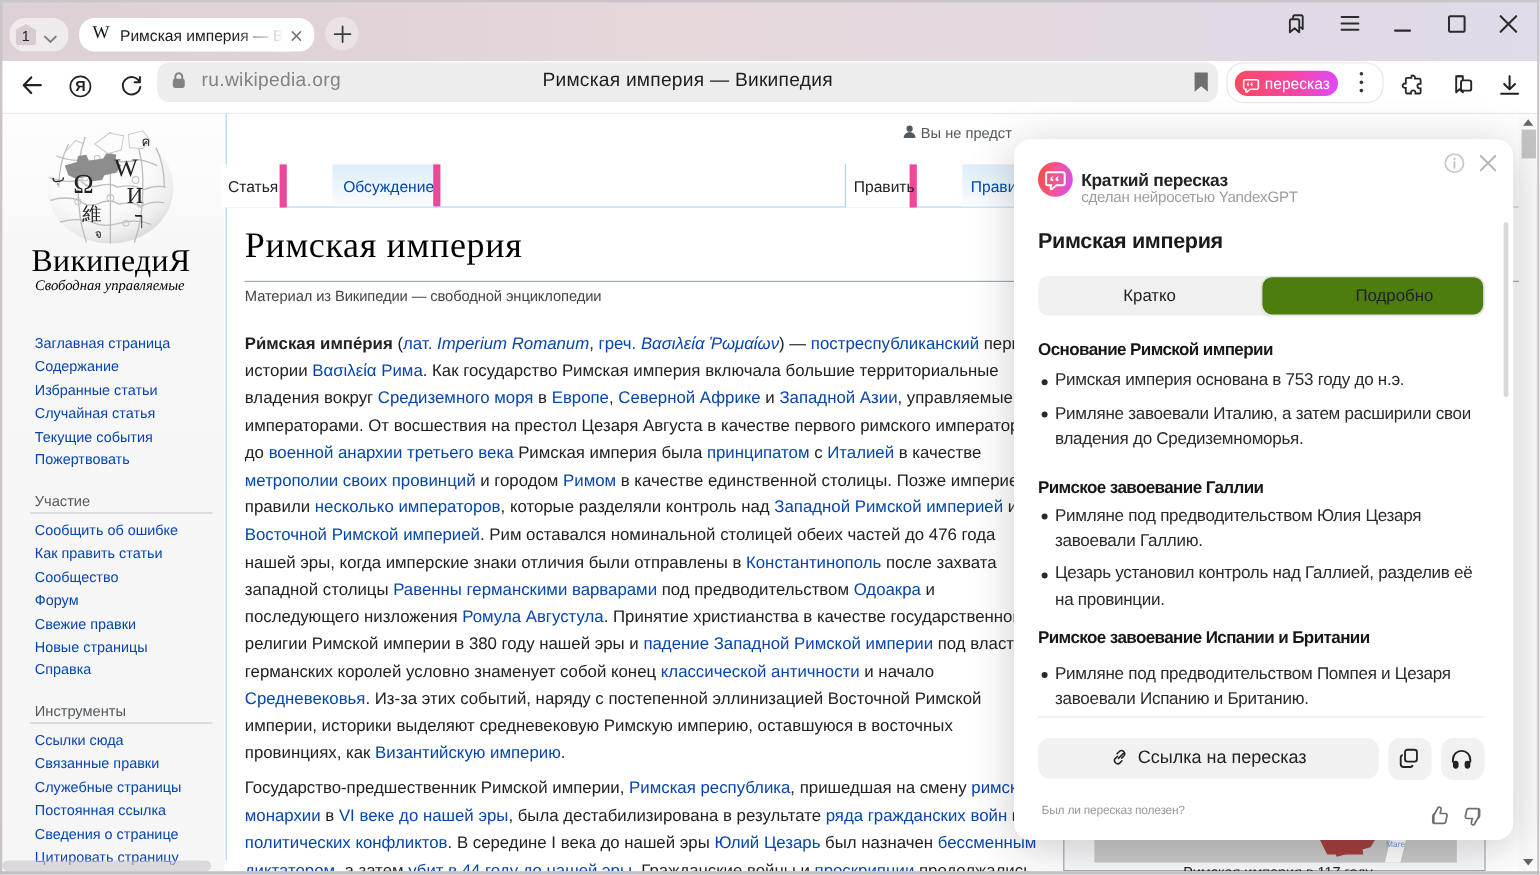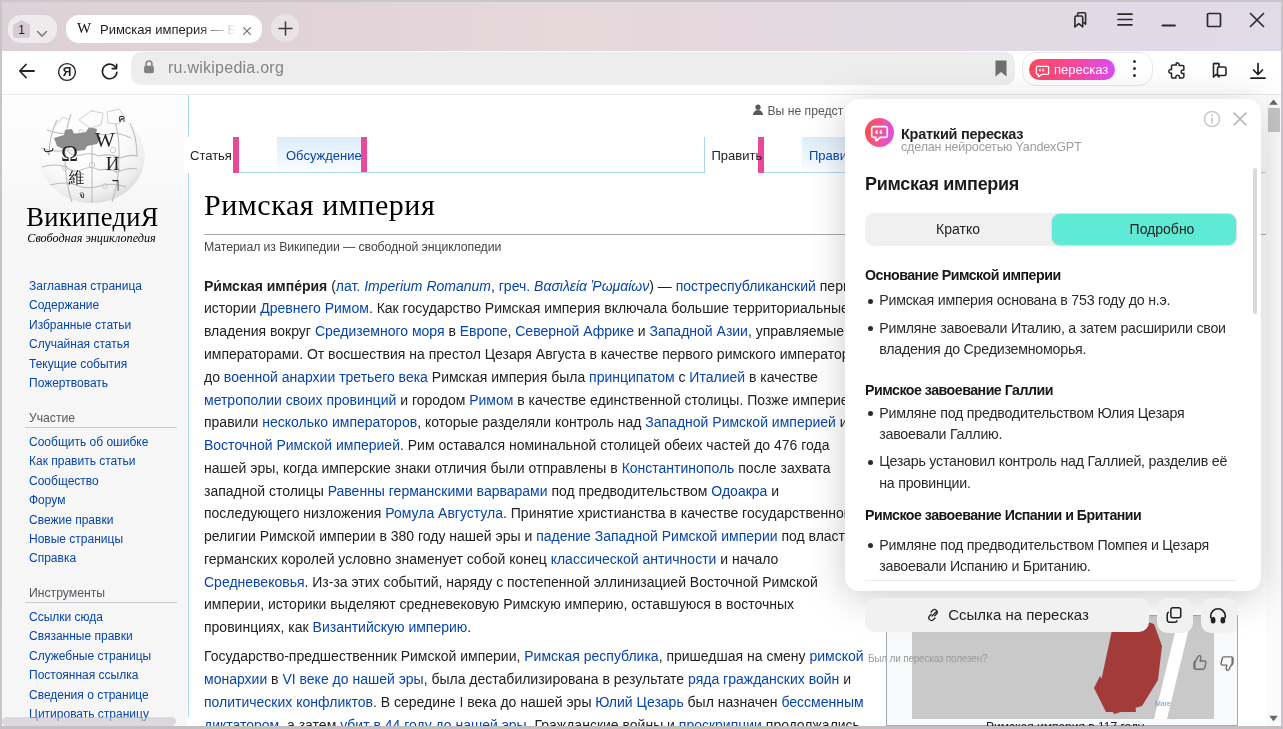--- a/index.html
+++ b/index.html
@@ -72,32 +72,32 @@
   #bodytext .pgap { height:6.5px; }
   a, .lk { color:#0645ad; text-decoration:none; }
   .itl { font-style:italic; }
   b { font-weight:bold; }
 
   
   #infobox { left:884px; top:520px; width:352px; height:111px; border:1px solid #a2a9b1; background:#f8f9fa; }
   #mapcap { position:absolute; left:0; top:104px; width:356px; text-align:center; font-size:12px; color:#202122; }
 
   
-  #popup { left:845px; top:99px; width:416px; height:492px; background:#fff; border-radius:14px;
+  #popup { left:845px; top:116px; width:416px; height:584px; background:#fff; border-radius:14px;
     box-shadow:0 6px 36px rgba(60,50,60,.25); z-index:20; }
   #pp-ico { left:20px; top:19px; width:29px; height:29px; border-radius:50%;
     background:linear-gradient(100deg,#f44d3c 0%,#f7558e 45%,#d44df2 100%); }
   #pp-name { left:56px; top:26.5px; font-size:14.5px; letter-spacing:-0.25px; font-weight:600; color:#222; }
   #pp-sub { left:56px; top:41px; font-size:12.6px; letter-spacing:-0.2px; color:#9d9d9d; }
   #pp-info { left:358px; top:11px; width:18px; height:18px; }
   #pp-close { left:386px; top:11px; width:18px; height:18px; }
   #pp-h1 { left:20px; top:74.5px; font-size:18px; letter-spacing:-0.3px; font-weight:700; color:#1b1b1b; }
   #pp-toggle { left:20px; top:114px; width:372px; height:33px; background:#f0f0f0; border-radius:9px; }
   #pp-tg-a { position:absolute; left:0; top:0; width:186px; height:33px; text-align:center; line-height:33px; font-size:14px; color:#222; }
-  #pp-tg-b { position:absolute; left:186px; top:0; width:186px; height:33px; background:#5eead4; border:1px solid #e0e0e0;
+  #pp-tg-b { position:absolute; left:186px; top:0; width:186px; height:33px; background:#4d7c0f; border:1px solid #e0e0e0;
     border-radius:9px; text-align:center; line-height:31px; font-size:14px; color:#222; box-shadow:0 1px 2px rgba(0,0,0,.06);padding-left:36px; }
   .pp-h2 { position:absolute; left:20px; font-size:14.2px; letter-spacing:-0.5px; font-weight:700; color:#171717; }
   .pp-li { position:absolute; left:34.2px; font-size:14.2px; letter-spacing:-0.22px; line-height:21.6px; color:#2a2a2a; }
   .pp-li::before { content:""; position:absolute; left:-10.8px; top:8.6px; width:5px; height:5px; border-radius:50%; background:#2a2a2a; }
   #pp-sep { left:20px; top:481px; width:372px; height:1px; background:#ebebeb; }
   #pp-linkbtn { left:20px; top:499px; width:284px; height:34px; background:#f1f1f1; border-radius:10px;
     font-size:15px; color:#222; text-align:center; line-height:34px; }
   #pp-copy { left:312px; top:499px; width:36px; height:35px; background:#f1f1f1; border-radius:10px; }
   #pp-phones { left:356px; top:499px; width:36px; height:35px; background:#f1f1f1; border-radius:10px; }
   #pp-feedback { left:23px; top:554px; font-size:10px; letter-spacing:-0.2px; color:#9a9a9a; }
@@ -161,20 +161,21 @@
 <div class="abs" style="left:100px;top:62px;"><svg width="19" height="19" viewBox="0 0 19 19">
       <path d="M16.2 6.2 A 7.3 7.3 0 1 0 16.9 10.4" stroke="#222" stroke-width="1.6" fill="none" stroke-linecap="round"></path>
       <path d="M16.6 2.2 V6.6 H12.2" stroke="#222" stroke-width="1.6" fill="none" stroke-linecap="round" stroke-linejoin="round"></path>
     </svg></div>
 
 <div class="abs" id="omnibox">
   <div class="abs" style="left:9px;top:6px;"><svg width="18" height="18" viewBox="0 0 20 20">
         <rect x="4.5" y="8.5" width="11" height="8.5" rx="2" fill="#828282"></rect>
         <path d="M6.8 9 V6.6 a3.2 3.2 0 0 1 6.4 0 V9" stroke="#828282" stroke-width="1.8" fill="none"></path>
       </svg></div>
+  <div class="abs" id="pagetitle">Римская империя — Википедия</div>
   <div class="abs" id="urltext">ru.wikipedia.org</div>
   <div class="abs" id="bookmarkico"><svg width="16" height="19" viewBox="0 0 16 19">
         <path d="M2.5 1.5 h11 v16 l-5.5 -4.6 l-5.5 4.6 z" fill="#6f6f6f"></path>
       </svg></div>
 </div>
 
 <div class="abs" id="rightgroup"></div>
 <div class="abs" id="pereskaz">
   <svg width="15" height="15" viewBox="0 0 24 24">
       <path d="M4 5.5 h16 a1.8 1.8 0 0 1 1.8 1.8 v9 a1.8 1.8 0 0 1 -1.8 1.8 h-9 l-4.5 3.5 a0.9 0.9 0 0 1 -1.45 -0.9 l0.35 -2.6 h-1.4 a1.8 1.8 0 0 1 -1.8 -1.8 v-9 a1.8 1.8 0 0 1 1.8 -1.8 z" fill="none" stroke="#fff" stroke-width="2"></path>
@@ -245,21 +246,21 @@
       <text x="77.5" y="61.5" font-size="19" text-anchor="middle">И</text>
       <text x="41.5" y="75" font-size="16" text-anchor="middle">維</text>
       <text x="81" y="79.5" font-size="15" text-anchor="middle">ך</text>
       <text x="8" y="44" font-size="12">ب</text>
       <text x="83" y="14" font-size="11">ค</text>
       <text x="44" y="90" font-size="10">จ</text>
     </g>
   </svg>
   </div>
   <div class="abs" id="wname">ВикипедиЯ</div>
-  <div class="abs" id="wsub">Свободная энциклопедия</div>
+  <div class="abs" id="wsub">Свободная управляемые</div>
 
   <div class="abs sb-link" style="top:184px;">Заглавная страница</div>
   <div class="abs sb-link" style="top:203.4px;">Содержание</div>
   <div class="abs sb-link" style="top:222.8px;">Избранные статьи</div>
   <div class="abs sb-link" style="top:242.2px;">Случайная статья</div>
   <div class="abs sb-link" style="top:261.6px;">Текущие события</div>
   <div class="abs sb-link" style="top:281px;">Пожертвовать</div>
 
   <div class="abs sb-head" style="top:316px;">Участие</div>
   <div class="abs sb-rule" style="top:332px;"></div>
@@ -313,21 +314,21 @@
       <path d="M292 0 h13 l-25 103 h-13 z" fill="#fff"></path>
       <path d="M213 60 l14 24 20 -6 2 18 h-30 l-12 -24 z" fill="#a33b3b"></path>
       <text x="268" y="90" font-size="7" fill="#5a9bd8">Mare</text>
       <text x="60" y="12" font-size="7" fill="#8a8a8a">ROMAN EMPIRE</text>
     </svg>
     <div id="mapcap">Римская империя в 117 году</div>
   </div>
 
   <div class="abs" id="bodytext">
     <div><b>Ри́мская импе́рия</b> (<span class="lk">лат.</span> <span class="lk itl">Imperium Romanum</span>, <span class="lk">греч.</span> <span class="lk itl">Βασιλεία Ῥωμαίων</span>) — <span class="lk">постреспубликанский</span> период</div>
-    <div>истории <span class="lk">Древнего Римом</span>. Как государство Римская империя включала большие территориальные</div>
+    <div>истории <span class="lk">Βασιλεία Рима</span>. Как государство Римская империя включала большие территориальные</div>
     <div>владения вокруг <span class="lk">Средиземного моря</span> в <span class="lk">Европе</span>, <span class="lk">Северной Африке</span> и <span class="lk">Западной Азии</span>, управляемые</div>
     <div>императорами. От восшествия на престол Цезаря Августа в качестве первого римского императора</div>
     <div>до <span class="lk">военной анархии третьего века</span> Римская империя была <span class="lk">принципатом</span> с <span class="lk">Италией</span> в качестве</div>
     <div><span class="lk">метрополии своих провинций</span> и городом <span class="lk">Римом</span> в качестве единственной столицы. Позже империей</div>
     <div>правили <span class="lk">несколько императоров</span>, которые разделяли контроль над <span class="lk">Западной Римской империей</span> и</div>
     <div><span class="lk">Восточной Римской империей</span>. Рим оставался номинальной столицей обеих частей до 476 года</div>
     <div>нашей эры, когда имперские знаки отличия были отправлены в <span class="lk">Константинополь</span> после захвата</div>
     <div>западной столицы <span class="lk">Равенны германскими варварами</span> под предводительством <span class="lk">Одоакра</span> и</div>
     <div>последующего низложения <span class="lk">Ромула Августула</span>. Принятие христианства в качестве государственной</div>
     <div>религии Римской империи в 380 году нашей эры и <span class="lk">падение Западной Римской империи</span> под властью</div>

